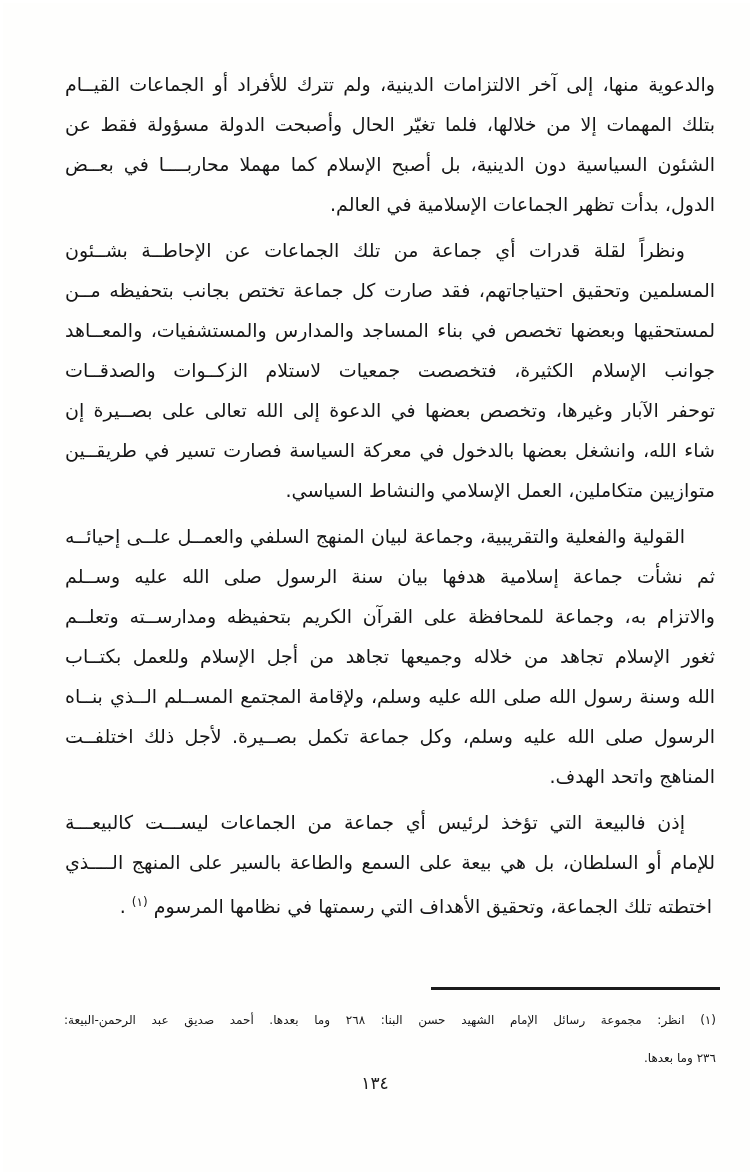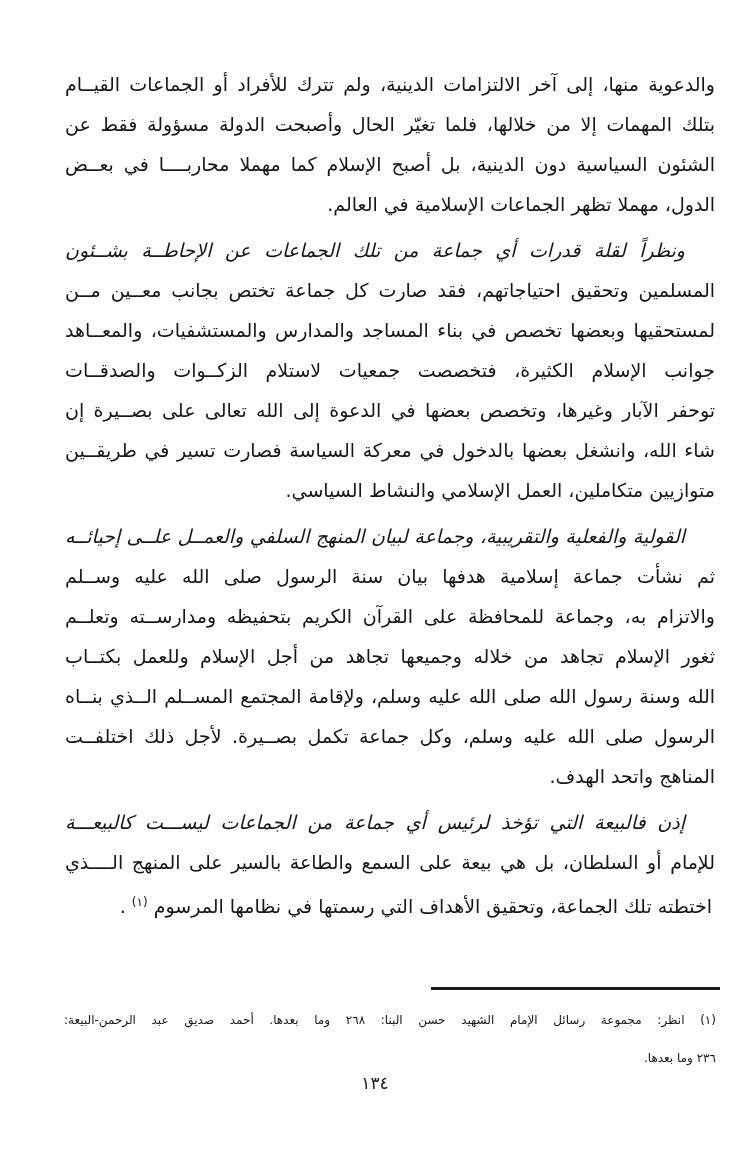--- a/index.html
+++ b/index.html
@@ -29,21 +29,20 @@
     text-align: justify;
     text-align-last: justify;
     text-justify: inter-word;
     white-space: normal;
   }
   .line.last {
     text-align-last: right;
   }
   .para.indent .line:first-child {
     text-indent: 30px;
-    font-style: italic;
   }
   .fn-marker {
     font-size: 12px;
     vertical-align: 7px;
     letter-spacing: 0;
   }
   .footnote-rule {
     position: absolute;
     top: 984px; right: 30px;
     width: 289px; height: 0;
@@ -77,26 +76,26 @@
 <body>
 
 <div class="page">
 
   <main class="text-block">
 
     <div class="para">
       <div class="line">والدعوية منها، إلى آخر الالتزامات الدينية، ولم تترك للأفراد أو الجماعات القيــام</div>
       <div class="line">بتلك المهمات إلا من خلالها، فلما تغيّر الحال وأصبحت الدولة مسؤولة فقط عن</div>
       <div class="line">الشئون السياسية دون الدينية، بل أصبح الإسلام كما مهملا محاربــــا في بعــض</div>
-      <div class="line last">الدول، مهملا تظهر الجماعات الإسلامية في العالم.</div>
+      <div class="line last">الدول، بدأت تظهر الجماعات الإسلامية في العالم.</div>
     </div>
 
     <div class="para indent">
       <div class="line">ونظراً لقلة قدرات أي جماعة من تلك الجماعات عن الإحاطــة بشــئون</div>
-      <div class="line">المسلمين وتحقيق احتياجاتهم، فقد صارت كل جماعة تختص بجانب معــين مــن</div>
+      <div class="line">المسلمين وتحقيق احتياجاتهم، فقد صارت كل جماعة تختص بجانب بتحفيظه مــن</div>
       <div class="line">لمستحقيها وبعضها تخصص في بناء المساجد والمدارس والمستشفيات، والمعــاهد</div>
       <div class="line">جوانب الإسلام الكثيرة، فتخصصت جمعيات لاستلام الزكــوات والصدقــات</div>
       <div class="line">توحفر الآبار وغيرها، وتخصص بعضها في الدعوة إلى الله تعالى على بصــيرة إن</div>
       <div class="line">شاء الله، وانشغل بعضها بالدخول في معركة السياسة فصارت تسير في طريقــين</div>
       <div class="line last">متوازيين متكاملين، العمل الإسلامي والنشاط السياسي.</div>
     </div>
 
     <div class="para indent">
       <div class="line">القولية والفعلية والتقريبية، وجماعة لبيان المنهج السلفي والعمــل علــى إحيائــه</div>
       <div class="line">ثم نشأت جماعة إسلامية هدفها بيان سنة الرسول صلى الله عليه وســلم</div>

